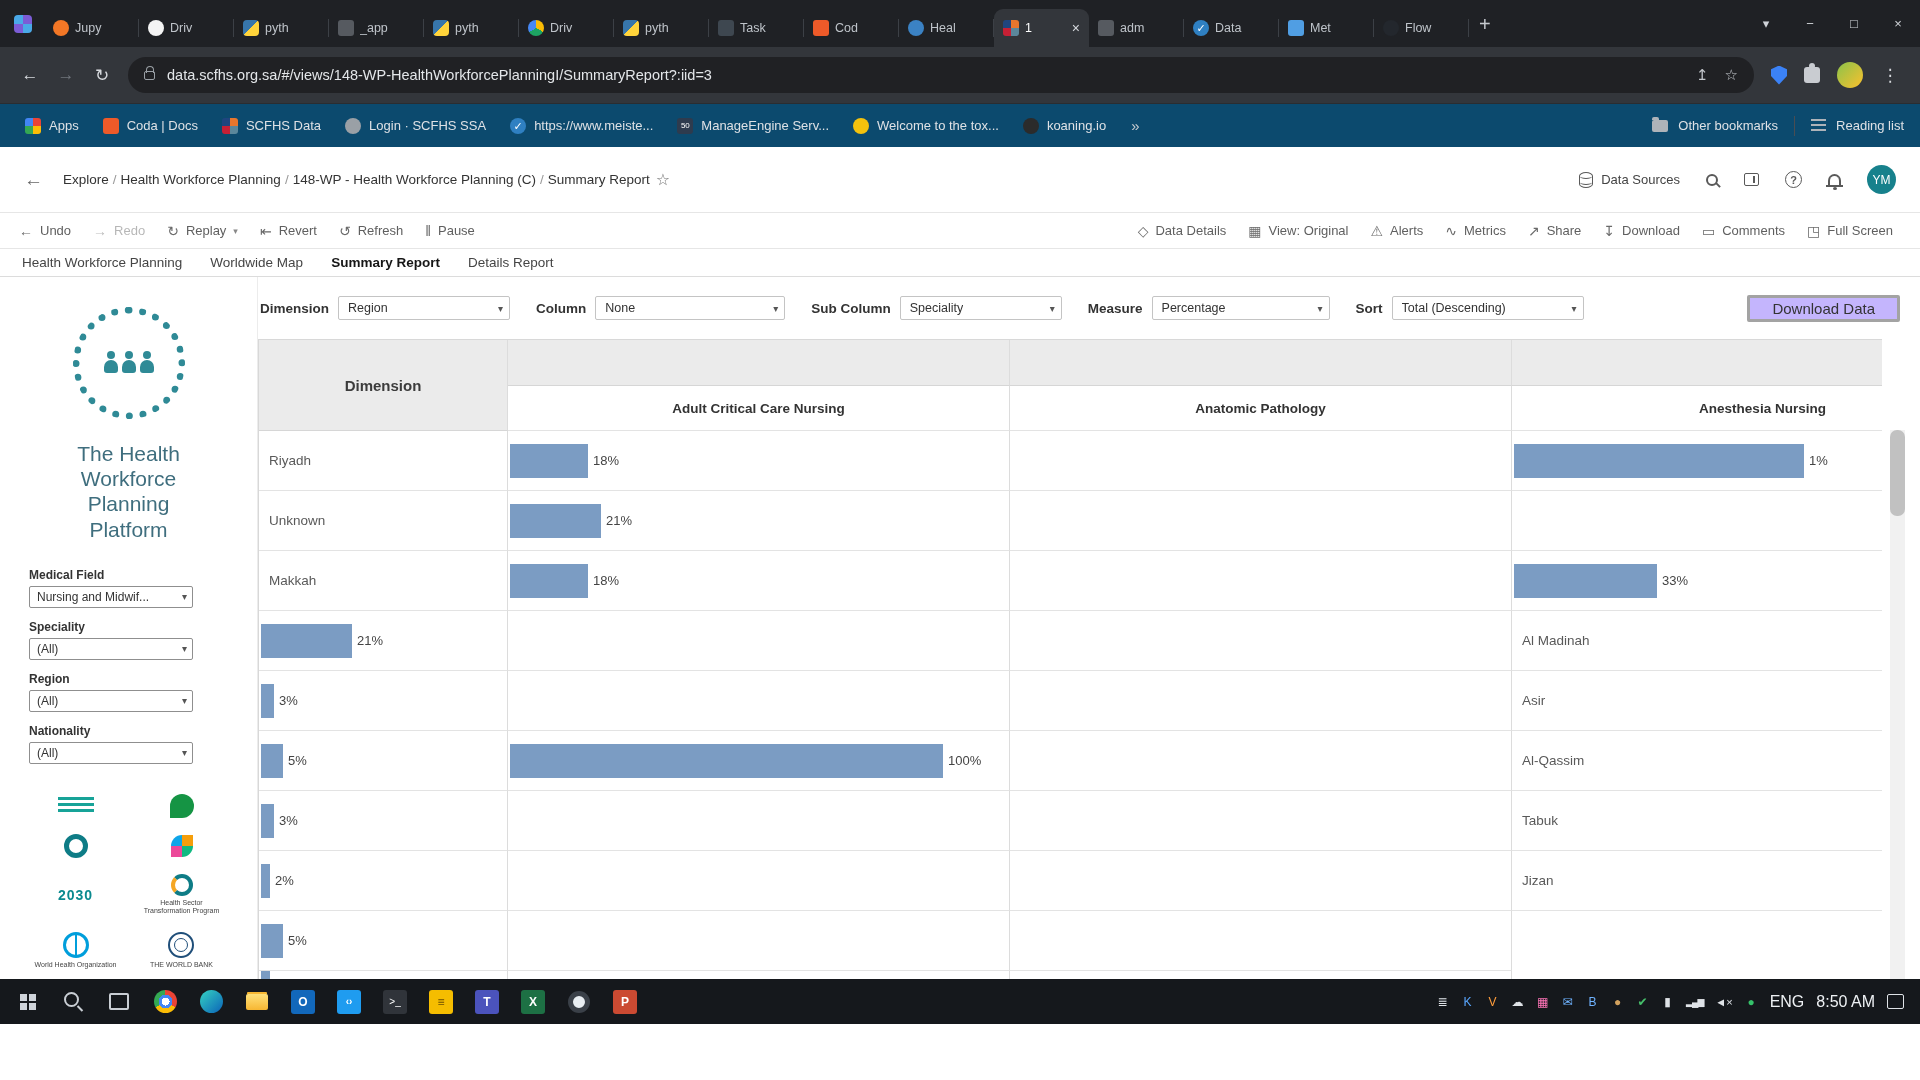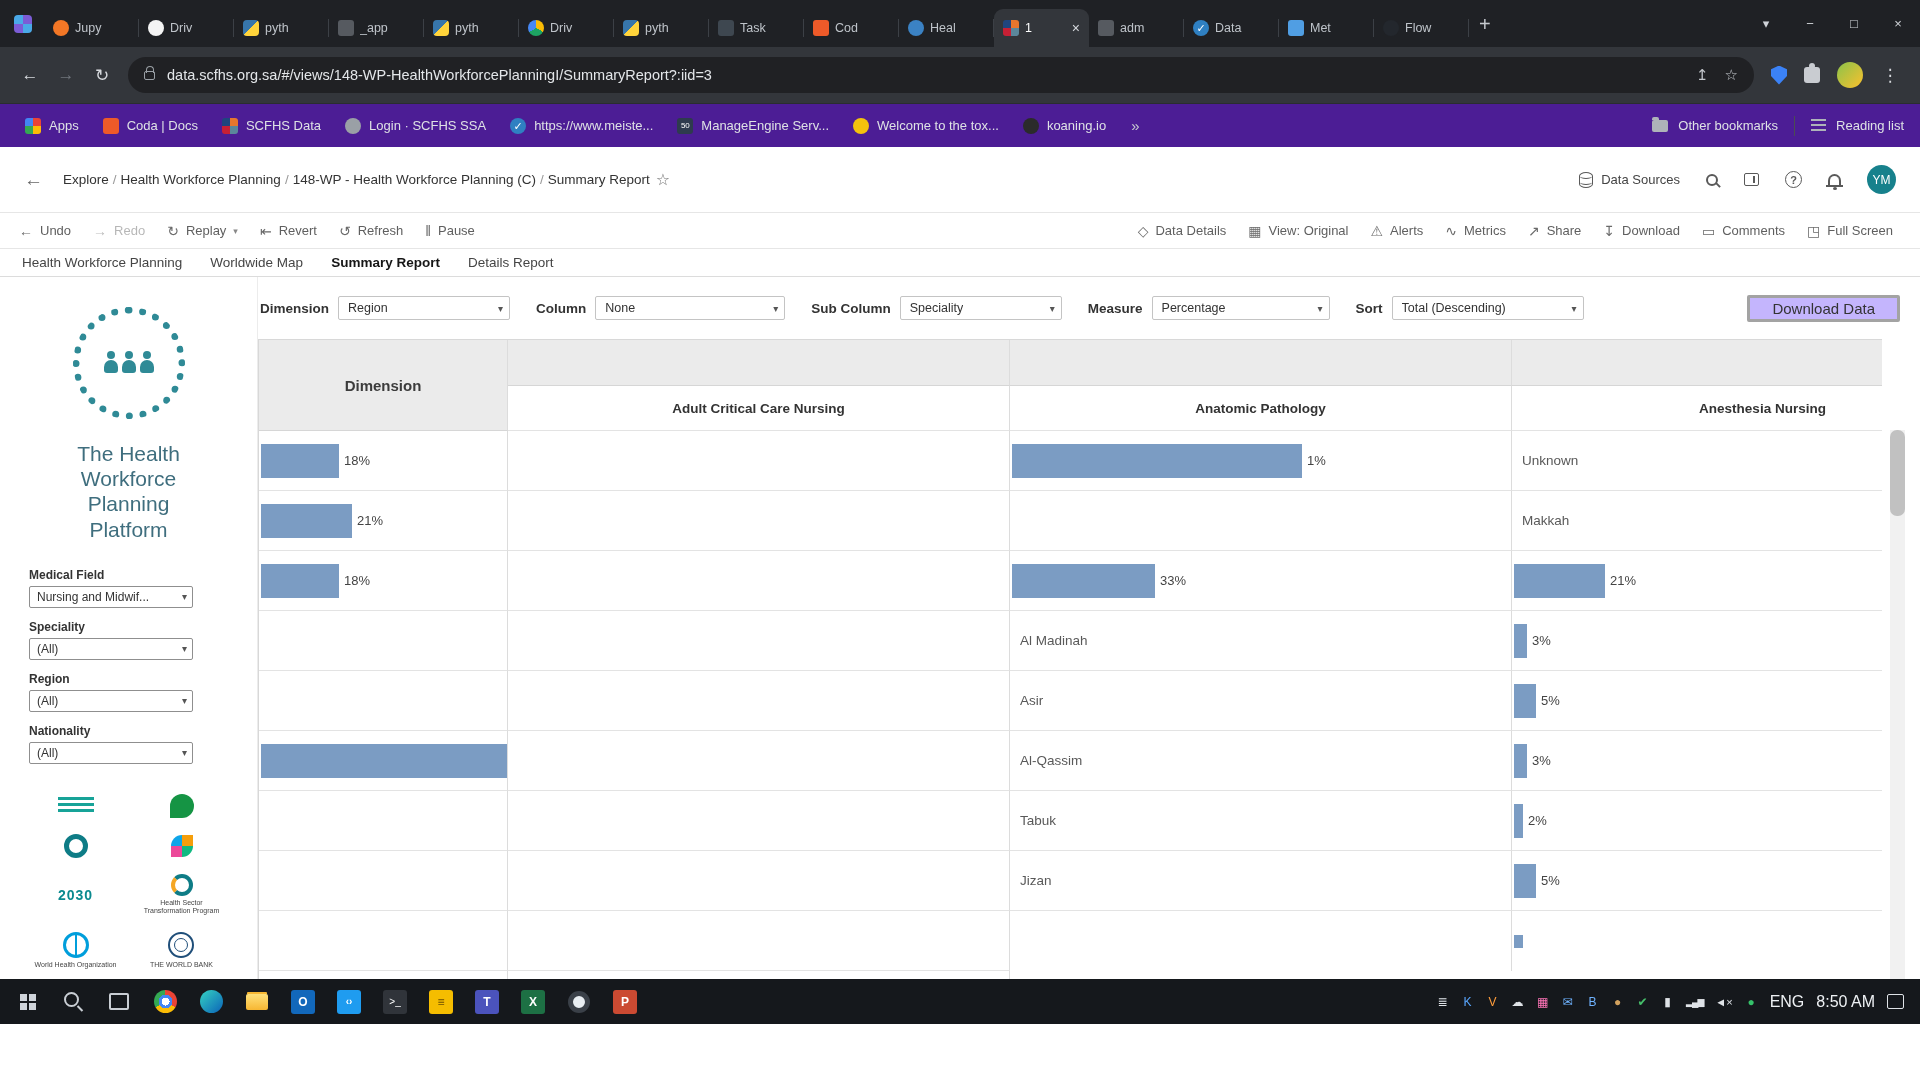--- a/index.html
+++ b/index.html
@@ -56,21 +56,21 @@
     border-bottom:none;border-radius:4px 4px 0 0;}
   .url{flex:1;font-size:14.5px;color:#e3e6e9;white-space:nowrap;overflow:hidden;}
   .omni-ic{color:#c3c7cc;font-size:15px;margin-left:16px;flex:0 0 auto;}
   .ext-shield{width:16px;height:19px;background:#3b82f6;margin:0 9px;flex:0 0 auto;
     clip-path:polygon(50% 0,100% 20%,100% 55%,50% 100%,0 55%,0 20%);}
   .ext-puzzle{width:16px;height:16px;background:#c9ccd1;border-radius:3px;position:relative;margin:0 8px;flex:0 0 auto;}
   .ext-puzzle::before{content:'';position:absolute;top:-4px;left:5px;width:6px;height:6px;border-radius:50%;background:#c9ccd1;}
   .avatar-profile{width:26px;height:26px;border-radius:50%;background:linear-gradient(135deg,#8bc34a,#fbc02d);margin:0 9px;flex:0 0 auto;}
 
   
-  .bookmarks{height:44px;background:#4c1d95;display:flex;align-items:center;padding:0 16px;gap:6px;
+  .bookmarks{height:44px;background:#0c4a6e;display:flex;align-items:center;padding:0 16px;gap:6px;
     border-top:1px solid #2a2d31;flex:0 0 auto;}
   .bm-item{display:flex;align-items:center;gap:8px;color:#dee1e5;font-size:13px;padding:4px 9px;white-space:nowrap;}
   .bm-ovf{color:#c7cbd0;font-size:15px;padding:0 10px;}
   .bm-right{margin-left:auto;display:flex;align-items:center;gap:10px;color:#dee1e5;font-size:13px;}
   .ic-folder{width:16px;height:12px;background:#aeb3b9;border-radius:2px;position:relative;display:inline-block;}
   .ic-folder::before{content:'';position:absolute;top:-3px;left:0;width:7px;height:3px;background:#aeb3b9;border-radius:2px 2px 0 0;}
   .bm-div{width:1px;height:20px;background:#4a4d52;margin:0 6px;}
   .ic-reading{width:15px;height:13px;display:inline-block;background:repeating-linear-gradient(#aeb3b9 0 2px,transparent 2px 5px);}
 
   
@@ -547,20 +547,21 @@
           <div class="dlbtn">Download Data</div>
         </div>
       <div id="grid">
           <div class="cell dimhead" style="grid-row: 1 / span 2;">Dimension</div>
           <div class="cell band"></div>
           <div class="cell band"></div>
           <div class="cell band"></div>
           <div class="cell colhead">Adult Critical Care Nursing</div>
           <div class="cell colhead">Anatomic Pathology</div>
           <div class="cell colhead">Anesthesia Nursing</div>
+          <div class="cell rowlabel">Riyadh</div>
           <div class="cell datacell">
             <span class="bar" style="width: 78px;"></span>
             <span class="pct">18%</span>
           </div>
           <div class="cell datacell"></div>
           <div class="cell datacell">
             <span class="bar" style="width: 290px;"></span>
             <span class="pct">1%</span>
           </div>
           <div class="cell rowlabel">Unknown</div>

